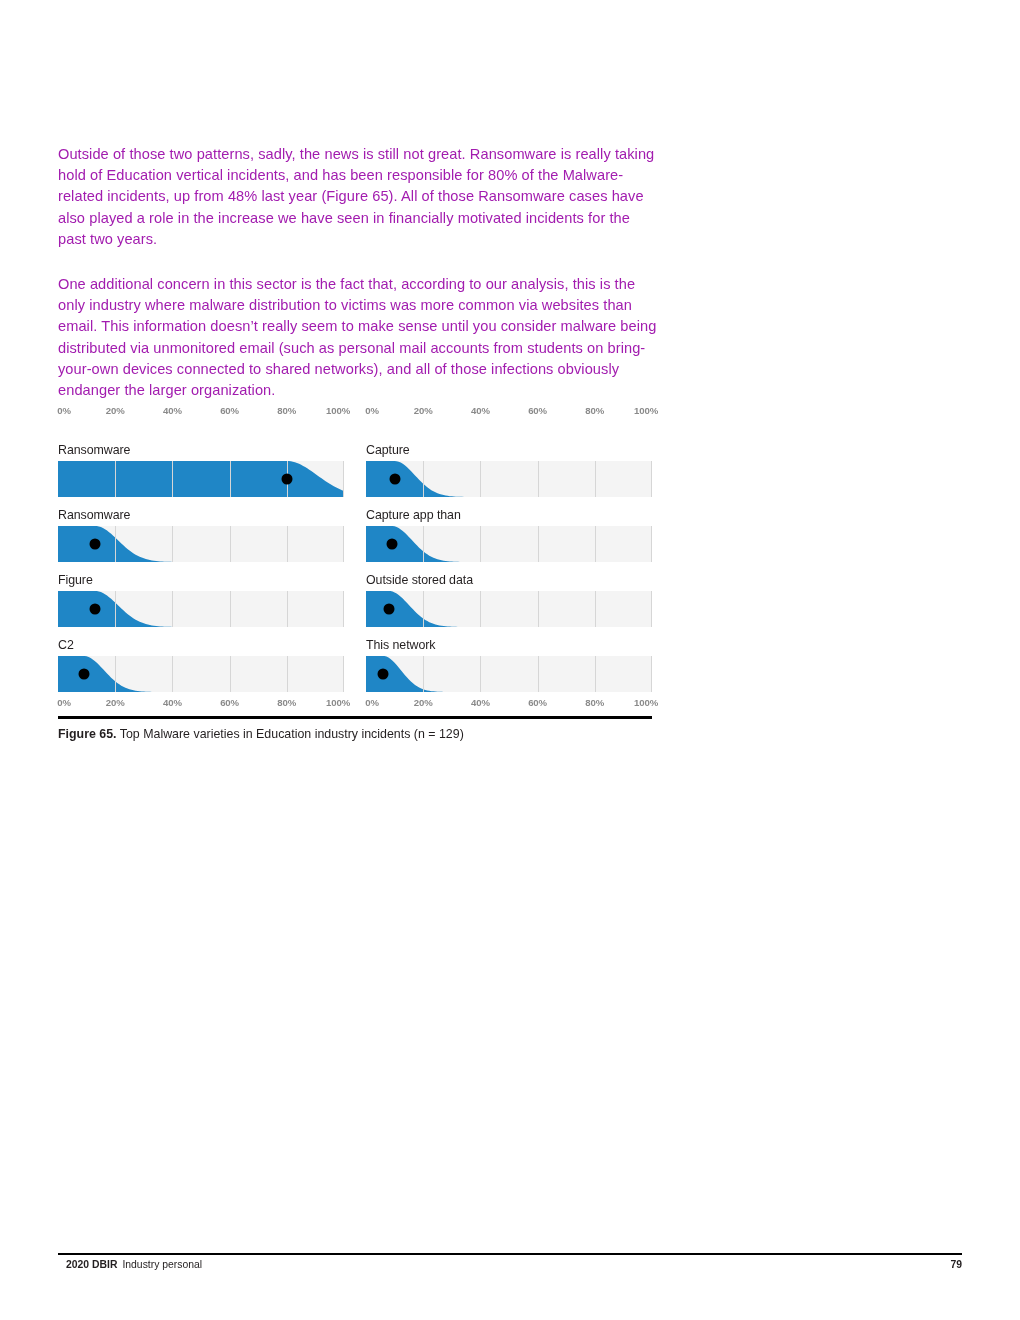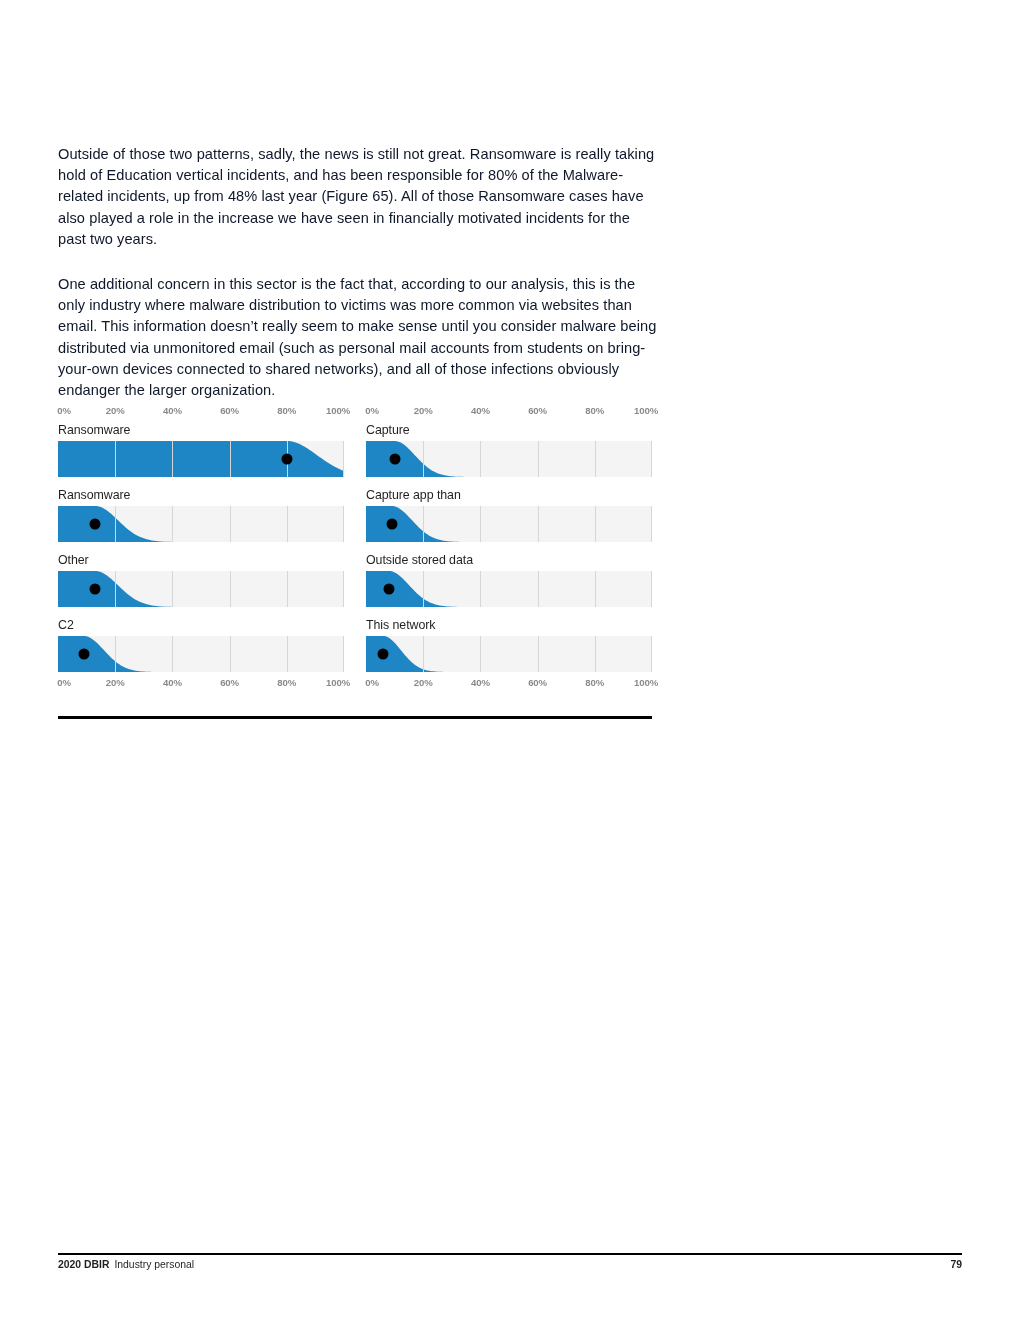--- a/index.html
+++ b/index.html
@@ -16,21 +16,21 @@
   }
 
   .page { position: absolute; inset: 0; }
 
   
   .prose { position: absolute; left: 58px; top: 144px; width: 600px; }
   .prose p {
     margin: 0 0 24px 0;
     font-size: 14.6px;
     line-height: 21.2px;
-    color: #0f172a;
+    color: #a21caf;
     letter-spacing: 0.005em;
   }
 
   
   .figure { position: absolute; left: 58px; top: 405px; width: 600px; }
 
   .axis-row { position: relative; height: 14px; }
   .axis-row .col { position: absolute; top: 0; height: 14px; }
   .axis-row .col.left  { left: 0px;   width: 286px; }
   .axis-row .col.right { left: 308px; width: 286px; }
@@ -38,21 +38,21 @@
     position: absolute;
     top: 0;
     font-size: 9.6px;
     font-weight: bold;
     color: #8a8a8a;
     transform: translateX(-50%);
     white-space: nowrap;
     letter-spacing: -0.01em;
   }
 
-  .grid-wrap { position: relative; margin-top: 4px; }
+  .grid-wrap { position: relative; margin-top: 24px; }
   .grid-col { position: absolute; top: 0; width: 286px; }
   .grid-col.left  { left: 0px; }
   .grid-col.right { left: 308px; }
   .series-row { position: relative; height: 65px; }
   .series-label {
     position: absolute;
     top: 0; left: 0;
     font-size: 12.4px;
     color: #231f20;
     white-space: nowrap;
@@ -110,21 +110,21 @@
   .footer {
     position: absolute;
     left: 58px; top: 1259px;
     width: 904px;
     display: flex;
     justify-content: space-between;
     align-items: baseline;
     font-size: 10.4px;
     color: #231f20;
   }
-  .footer .brand { font-weight: bold; }
+  .footer .brand { font-weight: bold; margin-left: 8px; }
   .footer .section { font-weight: normal; margin-left: 5px; }
   .footer .pageno { font-weight: bold; font-size: 10.4px; }
   .footer-left { display: flex; align-items: baseline; }
 </style>
 </head>
 <body>
 
 <div class="page">
 
   <div class="prose">
@@ -177,21 +177,21 @@
               </svg>
               <div class="gridline" style="left: 57.2px;"></div>
               <div class="gridline" style="left: 114.4px;"></div>
               <div class="gridline" style="left: 171.6px;"></div>
               <div class="gridline" style="left: 228.8px;"></div>
               <div class="gridline" style="left: 285px;"></div>
             </div>
             <div class="dot" style="left: 37.18px; top: 36px; transform: translate(-50%, -50%);"></div>
           </div>
           <div class="series-row">
-            <div class="series-label">Other</div>
+            <div class="series-label">Figure</div>
             <div class="track">
               <svg viewBox="0 0 286 36" preserveAspectRatio="none">
                 <path d="M 0 36 L 0 0.00 L 0.00 0.00 L 2.04 0.00 L 4.09 0.00 L 6.13 0.00 L 8.17 0.00 L 10.21 0.00 L 12.26 0.00 L 14.30 0.00 L 16.34 0.00 L 18.39 0.00 L 20.43 0.00 L 22.47 0.00 L 24.51 0.00 L 26.56 0.00 L 28.60 0.00 L 30.64 0.00 L 32.69 0.00 L 34.73 0.00 L 36.77 0.00 L 38.81 0.09 L 40.86 0.47 L 42.90 1.12 L 44.94 2.04 L 46.99 3.20 L 49.03 4.58 L 51.07 6.14 L 53.11 7.85 L 55.16 9.68 L 57.20 11.59 L 59.24 13.54 L 61.29 15.50 L 63.33 17.44 L 65.37 19.34 L 67.41 21.16 L 69.46 22.88 L 71.50 24.50 L 73.54 26.01 L 75.59 27.38 L 77.63 28.63 L 79.67 29.74 L 81.71 30.73 L 83.76 31.60 L 85.80 32.36 L 87.84 33.01 L 89.89 33.56 L 91.93 34.03 L 93.97 34.42 L 96.01 34.74 L 98.06 35.01 L 100.10 35.22 L 102.14 35.40 L 104.19 35.54 L 106.23 35.65 L 108.27 35.73 L 110.31 35.80 L 112.36 35.85 L 114.40 35.89 L 116.44 35.92 L 118.49 35.94 L 120.53 35.96 L 122.57 35.97 L 124.61 35.98 L 126.66 35.98 L 128.70 35.99 L 130.74 35.99 L 132.79 35.99 L 134.83 36.00 L 136.87 36.00 L 138.91 36.00 L 140.96 36.00 L 143.00 36.00 L 145.04 36.00 L 147.09 36.00 L 149.13 36.00 L 151.17 36.00 L 153.21 36.00 L 155.26 36.00 L 157.30 36.00 L 159.34 36.00 L 161.39 36.00 L 163.43 36.00 L 165.47 36.00 L 167.51 36.00 L 169.56 36.00 L 171.60 36.00 L 173.64 36.00 L 175.69 36.00 L 177.73 36.00 L 179.77 36.00 L 181.81 36.00 L 183.86 36.00 L 185.90 36.00 L 187.94 36.00 L 189.99 36.00 L 192.03 36.00 L 194.07 36.00 L 196.11 36.00 L 198.16 36.00 L 200.20 36.00 L 202.24 36.00 L 204.29 36.00 L 206.33 36.00 L 208.37 36.00 L 210.41 36.00 L 212.46 36.00 L 214.50 36.00 L 216.54 36.00 L 218.59 36.00 L 220.63 36.00 L 222.67 36.00 L 224.71 36.00 L 226.76 36.00 L 228.80 36.00 L 230.84 36.00 L 232.89 36.00 L 234.93 36.00 L 236.97 36.00 L 239.01 36.00 L 241.06 36.00 L 243.10 36.00 L 245.14 36.00 L 247.19 36.00 L 249.23 36.00 L 251.27 36.00 L 253.31 36.00 L 255.36 36.00 L 257.40 36.00 L 259.44 36.00 L 261.49 36.00 L 263.53 36.00 L 265.57 36.00 L 267.61 36.00 L 269.66 36.00 L 271.70 36.00 L 273.74 36.00 L 275.79 36.00 L 277.83 36.00 L 279.87 36.00 L 281.91 36.00 L 283.96 36.00 L 286.00 36.00 L 286 36 Z" fill="#1f86c6"></path>
               </svg>
               <div class="gridline" style="left: 57.2px;"></div>
               <div class="gridline" style="left: 114.4px;"></div>
               <div class="gridline" style="left: 171.6px;"></div>
               <div class="gridline" style="left: 228.8px;"></div>
               <div class="gridline" style="left: 285px;"></div>
             </div>
@@ -286,20 +286,23 @@
           <span class="tick" style="left: 57.2px;">20%</span>
           <span class="tick" style="left: 114.4px;">40%</span>
           <span class="tick" style="left: 171.6px;">60%</span>
           <span class="tick" style="left: 228.8px;">80%</span>
           <span class="tick" style="left: 280px;">100%</span>
         </div>
     </div>
   </div>
 
   <div class="caption-rule"></div>
+  <div class="caption">
+    <b>Figure 65.</b><span> Top Malware varieties in Education industry incidents (n = 129)</span>
+  </div>
 
   <div class="footer-rule"></div>
   <div class="footer">
     <div class="footer-left">
       <span class="brand">2020 DBIR</span>
       <span class="section">Industry personal</span>
     </div>
     <span class="pageno">79</span>
   </div>
 

